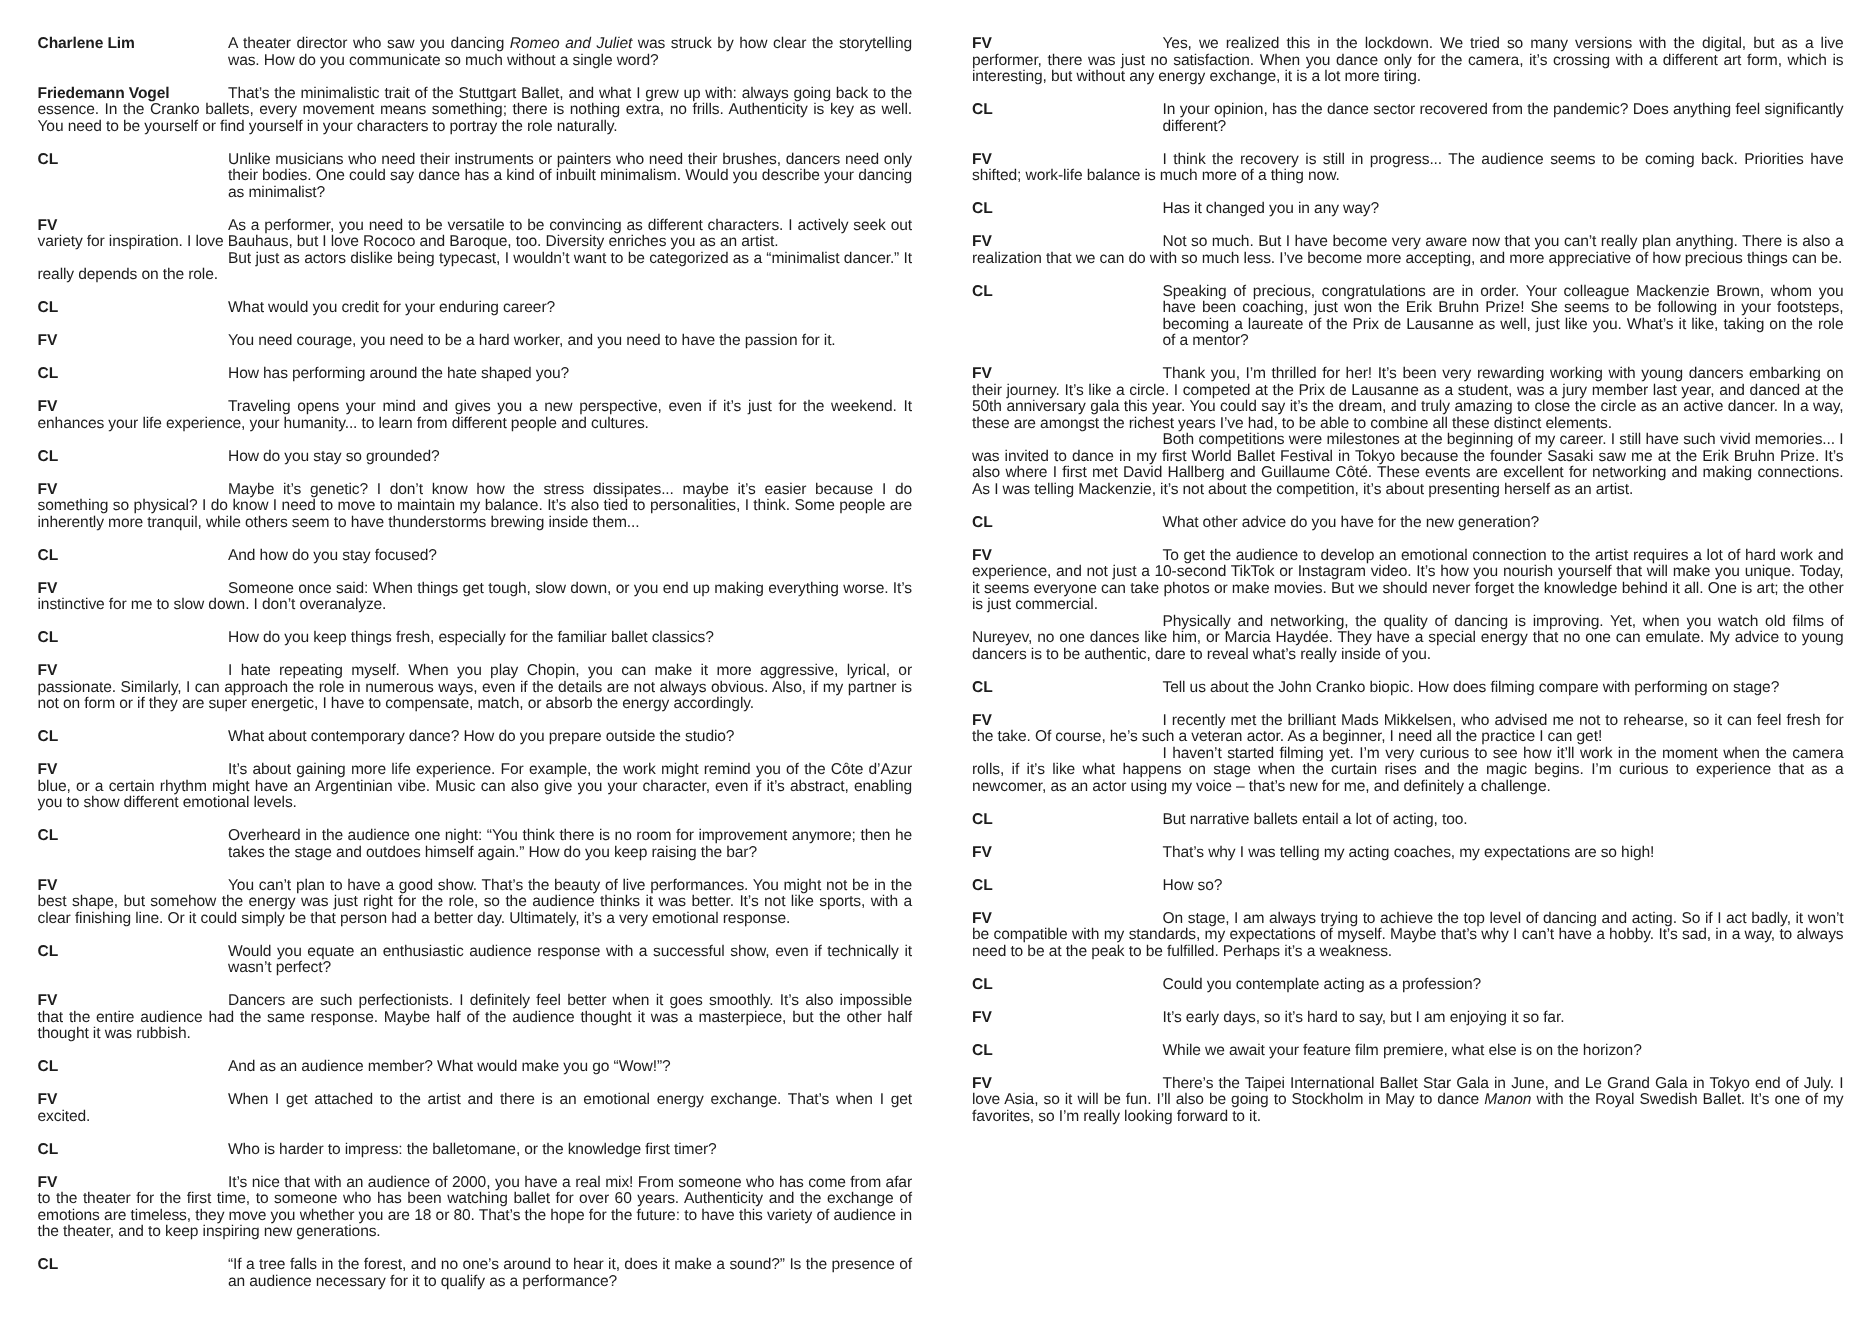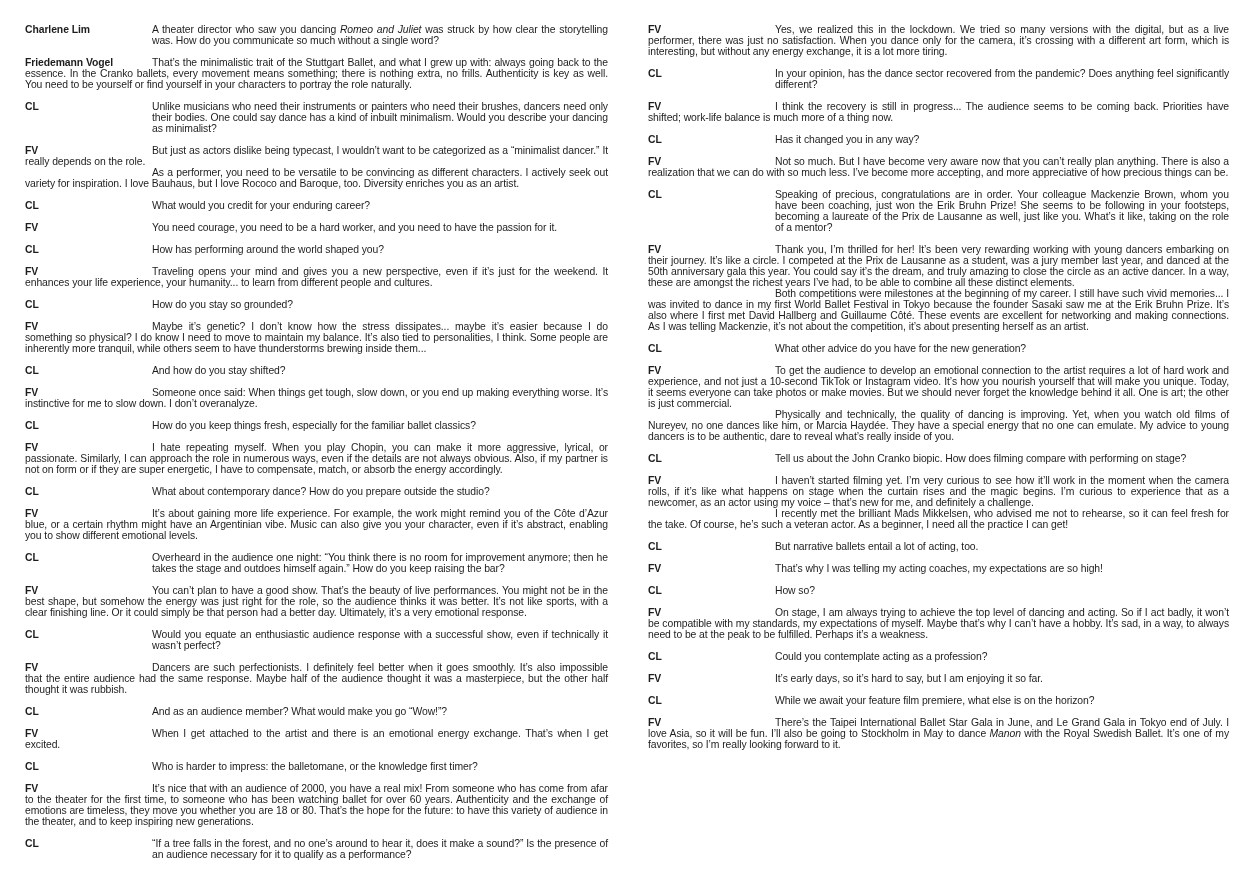--- a/index.html
+++ b/index.html
@@ -72,43 +72,43 @@
   <section class="turn">
     <span class="speaker">CL</span>
     <div class="turn-body">
           <p class="q">Unlike musicians who need their instruments or painters who need their brushes, dancers need only their bodies. One could say dance has a kind of inbuilt minimalism. Would you describe your dancing as minimalist?</p>
         </div>
   </section>
 
   <section class="turn">
     <span class="speaker">FV</span>
     <div class="turn-body">
+          <p class="a">As a performer, you need to be versatile to be convincing as different characters. I actively seek out variety for inspiration. I love Bauhaus, but I love Rococo and Baroque, too. Diversity enriches you as an artist.</p>
           <p class="a">But just as actors dislike being typecast, I wouldn’t want to be categorized as a “minimalist dancer.” It really depends on the role.</p>
-          <p class="a">As a performer, you need to be versatile to be convincing as different characters. I actively seek out variety for inspiration. I love Bauhaus, but I love Rococo and Baroque, too. Diversity enriches you as an artist.</p>
         </div>
   </section>
 
   <section class="turn">
     <span class="speaker">CL</span>
     <div class="turn-body">
           <p class="q">What would you credit for your enduring career?</p>
         </div>
   </section>
 
   <section class="turn">
     <span class="speaker">FV</span>
     <div class="turn-body">
           <p class="a">You need courage, you need to be a hard worker, and you need to have the passion for it.</p>
         </div>
   </section>
 
   <section class="turn">
     <span class="speaker">CL</span>
     <div class="turn-body">
-          <p class="q">How has performing around the world shaped you?</p>
+          <p class="q">How has performing around the hate shaped you?</p>
         </div>
   </section>
 
   <section class="turn">
     <span class="speaker">FV</span>
     <div class="turn-body">
           <p class="a">Traveling opens your mind and gives you a new perspective, even if it’s just for the weekend. It enhances your life experience, your humanity... to learn from different people and cultures.</p>
         </div>
   </section>
 
@@ -122,21 +122,21 @@
   <section class="turn">
     <span class="speaker">FV</span>
     <div class="turn-body">
           <p class="a">Maybe it’s genetic? I don’t know how the stress dissipates... maybe it’s easier because I do something so physical? I do know I need to move to maintain my balance. It’s also tied to personalities, I think. Some people are inherently more tranquil, while others seem to have thunderstorms brewing inside them...</p>
         </div>
   </section>
 
   <section class="turn">
     <span class="speaker">CL</span>
     <div class="turn-body">
-          <p class="q">And how do you stay shifted?</p>
+          <p class="q">And how do you stay focused?</p>
         </div>
   </section>
 
   <section class="turn">
     <span class="speaker">FV</span>
     <div class="turn-body">
           <p class="a">Someone once said: When things get tough, slow down, or you end up making everything worse. It’s instinctive for me to slow down. I don’t overanalyze.</p>
         </div>
   </section>
 
@@ -286,36 +286,36 @@
     <span class="speaker">CL</span>
     <div class="turn-body">
           <p class="q">What other advice do you have for the new generation?</p>
         </div>
   </section>
 
   <section class="turn">
     <span class="speaker">FV</span>
     <div class="turn-body">
           <p class="a">To get the audience to develop an emotional connection to the artist requires a lot of hard work and experience, and not just a 10-second TikTok or Instagram video. It’s how you nourish yourself that will make you unique. Today, it seems everyone can take photos or make movies. But we should never forget the knowledge behind it all. One is art; the other is just commercial.</p>
-          <p class="a">Physically and technically, the quality of dancing is improving. Yet, when you watch old films of Nureyev, no one dances like him, or Marcia Haydée. They have a special energy that no one can emulate. My advice to young dancers is to be authentic, dare to reveal what’s really inside of you.</p>
+          <p class="a">Physically and networking, the quality of dancing is improving. Yet, when you watch old films of Nureyev, no one dances like him, or Marcia Haydée. They have a special energy that no one can emulate. My advice to young dancers is to be authentic, dare to reveal what’s really inside of you.</p>
         </div>
   </section>
 
   <section class="turn">
     <span class="speaker">CL</span>
     <div class="turn-body">
           <p class="q">Tell us about the John Cranko biopic. How does filming compare with performing on stage?</p>
         </div>
   </section>
 
   <section class="turn">
     <span class="speaker">FV</span>
     <div class="turn-body">
+          <p class="a">I recently met the brilliant Mads Mikkelsen, who advised me not to rehearse, so it can feel fresh for the take. Of course, he’s such a veteran actor. As a beginner, I need all the practice I can get!</p>
           <p class="a">I haven’t started filming yet. I’m very curious to see how it’ll work in the moment when the camera rolls, if it’s like what happens on stage when the curtain rises and the magic begins. I’m curious to experience that as a newcomer, as an actor using my voice – that’s new for me, and definitely a challenge.</p>
-          <p class="a">I recently met the brilliant Mads Mikkelsen, who advised me not to rehearse, so it can feel fresh for the take. Of course, he’s such a veteran actor. As a beginner, I need all the practice I can get!</p>
         </div>
   </section>
 
   <section class="turn">
     <span class="speaker">CL</span>
     <div class="turn-body">
           <p class="q">But narrative ballets entail a lot of acting, too.</p>
         </div>
   </section>
 

